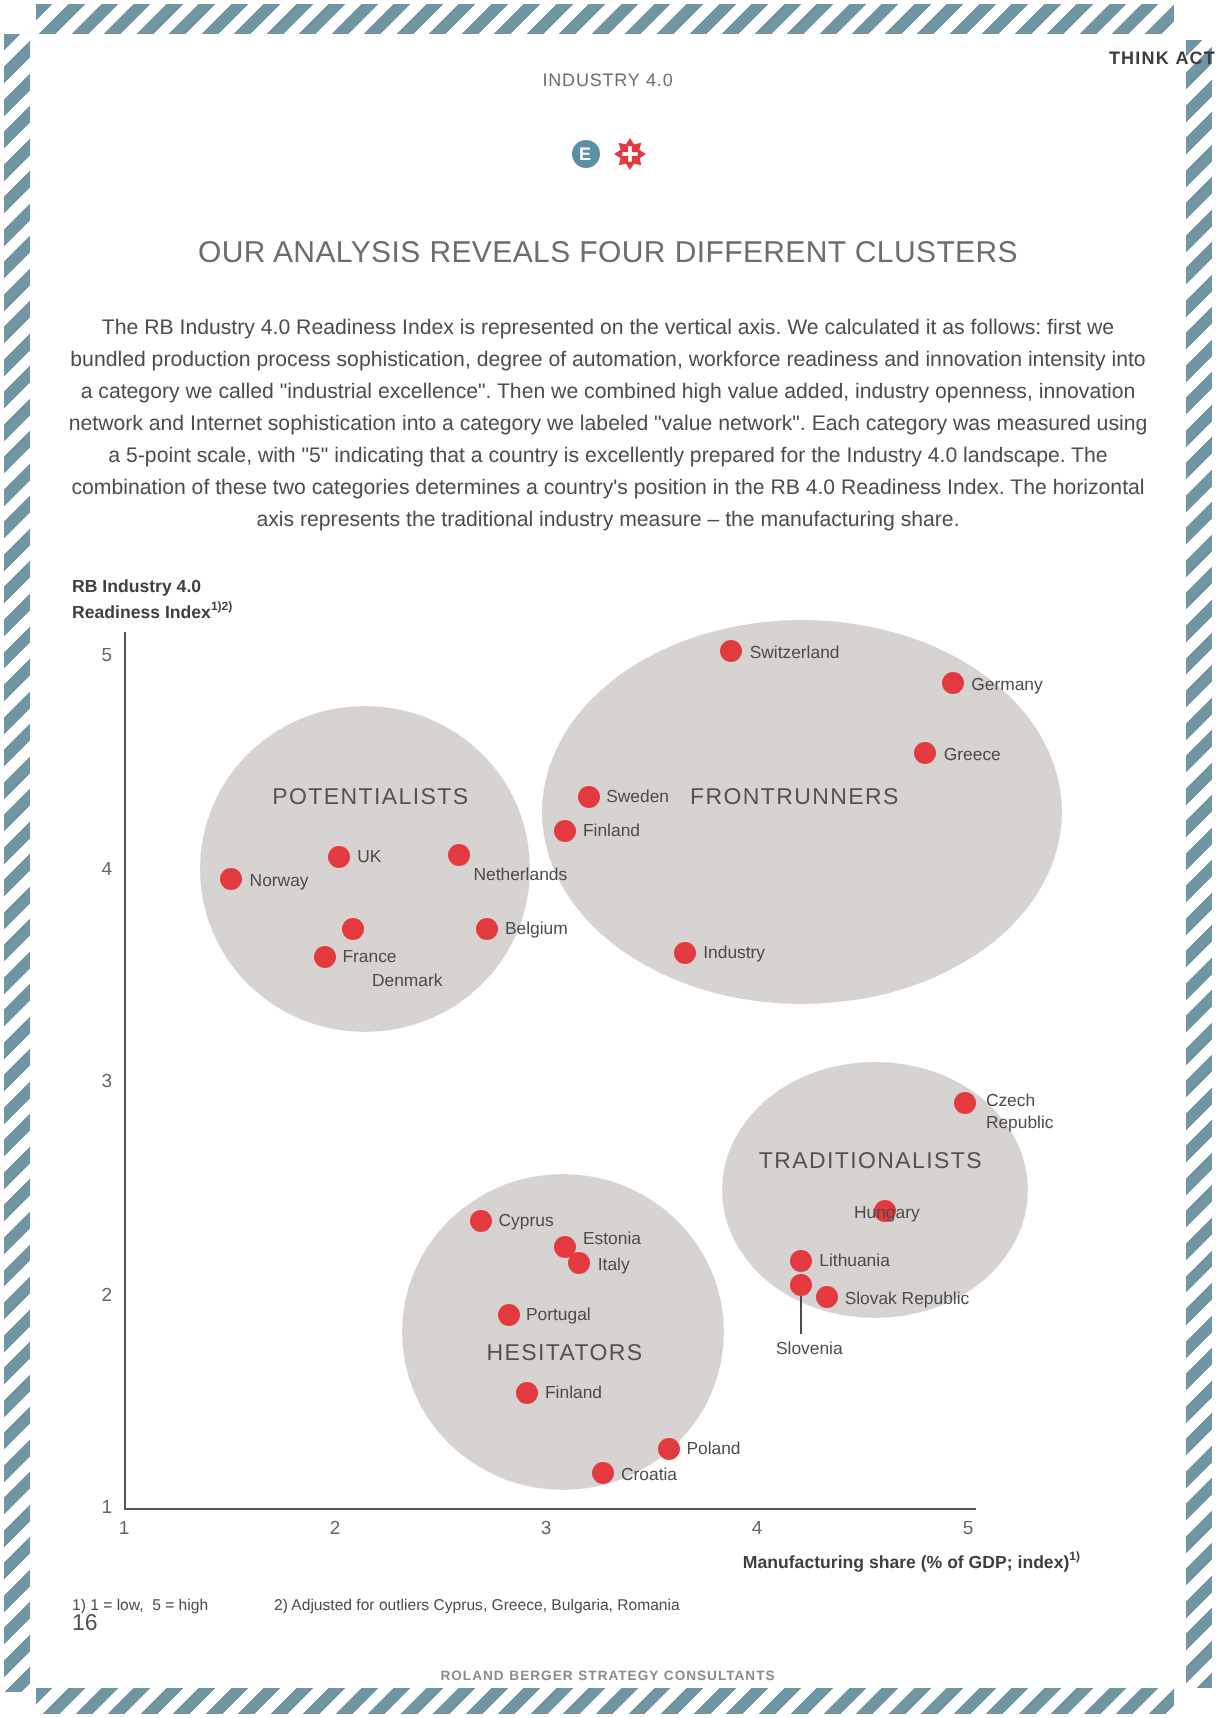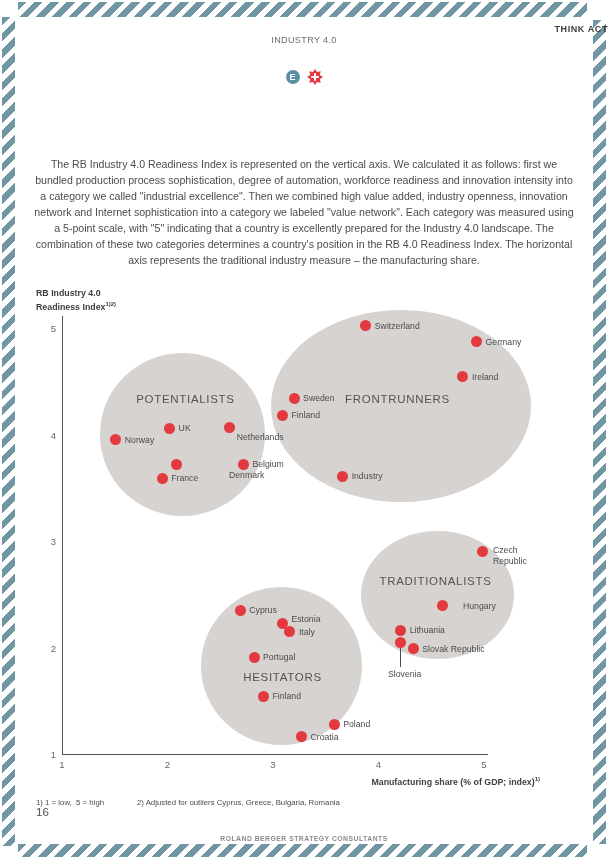--- a/index.html
+++ b/index.html
@@ -69,20 +69,21 @@
 
   <div class="badges">
     <div class="e-badge">E</div>
     <svg class="star-badge" viewBox="0 0 24 24">
       <polygon fill="#e23a3f" points="24,12 19.4,15.1 20.5,20.5 15.1,19.4 12,24 8.9,19.4 3.5,20.5 4.9,15.1 0,12 4.9,8.9 3.5,3.5 8.9,4.6 12,0 15.1,4.6 20.5,3.5 19.1,8.9"></polygon>
       <rect x="10.6" y="6.2" width="2.8" height="11.6" fill="#ffffff"></rect>
       <rect x="6.2" y="10.6" width="11.6" height="2.8" fill="#ffffff"></rect>
     </svg>
   </div>
 
+  <div class="subtitle">OUR ANALYSIS REVEALS FOUR DIFFERENT CLUSTERS</div>
   <div class="intro">The RB Industry 4.0 Readiness Index is represented on the vertical axis. We calculated it as follows: first we bundled production process sophistication, degree of automation, workforce readiness and innovation intensity into a category we called "industrial excellence". Then we combined high value added, industry openness, innovation network and Internet sophistication into a category we labeled "value network". Each category was measured using a 5-point scale, with "5" indicating that a country is excellently prepared for the Industry 4.0 landscape. The combination of these two categories determines a country's position in the RB 4.0 Readiness Index. The horizontal axis represents the traditional industry measure – the manufacturing share.</div>
 
   <div id="chart-layer">
     <div class="y-axis-title">
       <div><span>RB Industry 4.0</span></div>
       <div><span>Readiness Index</span><sup>1)2)</sup></div>
     </div>
     <div class="axis-line" style="left:62px;top:316px;width:1px;height:438px;"></div>
     <div class="axis-line" style="left:62px;top:754px;width:426px;height:1px;"></div>
     <div class="x-axis-title">
@@ -104,43 +105,43 @@
       <div class="ytick" style="left: 36px; top: 754px;">1</div>
       <div class="ytick" style="left: 36px; top: 647.5px;">2</div>
       <div class="ytick" style="left: 36px; top: 541px;">3</div>
       <div class="ytick" style="left: 36px; top: 434.5px;">4</div>
       <div class="ytick" style="left: 36px; top: 328px;">5</div>
       <div class="dot" style="left: 360.34px; top: 320.37px;"></div>
       <div class="plabel pl-mid" style="left: 374.84px; top: 325.87px;">Switzerland</div>
       <div class="dot" style="left: 471.115px; top: 336.345px;"></div>
       <div class="plabel pl-mid" style="left: 485.615px; top: 341.845px;">Germany</div>
       <div class="dot" style="left: 457.4px; top: 371.49px;"></div>
-      <div class="plabel pl-mid" style="left: 471.9px; top: 376.99px;">Ireland</div>
+      <div class="plabel pl-mid" style="left: 471.9px; top: 376.99px;">Greece</div>
       <div class="dot" style="left: 288.6px; top: 392.79px;"></div>
       <div class="plabel pl-mid" style="left: 303.1px; top: 398.29px;">Sweden</div>
       <div class="dot" style="left: 276.995px; top: 409.83px;"></div>
       <div class="plabel pl-mid" style="left: 291.495px; top: 415.33px;">Finland</div>
       <div class="dot" style="left: 224.245px; top: 421.545px;"></div>
       <div class="plabel" style="left: 236.745px; top: 432.045px;">Netherlands</div>
       <div class="dot" style="left: 164.11px; top: 422.61px;"></div>
       <div class="plabel pl-mid" style="left: 178.61px; top: 428.11px;">UK</div>
       <div class="dot" style="left: 110.305px; top: 434.325px;"></div>
       <div class="plabel pl-mid" style="left: 124.805px; top: 439.825px;">Norway</div>
       <div class="dot" style="left: 171.495px; top: 458.82px;"></div>
-      <div class="plabel pl-mid" style="left: 185.995px; top: 475px; margin-left: 43px;">Denmark</div>
+      <div class="plabel pl-mid" style="left: 185.995px; top: 490px;">Denmark</div>
       <div class="dot" style="left: 237.96px; top: 458.82px;"></div>
       <div class="plabel pl-mid" style="left: 252.46px; top: 464.32px;">Belgium</div>
       <div class="dot" style="left: 156.725px; top: 472.665px;"></div>
       <div class="plabel pl-mid" style="left: 171.225px; top: 478.165px;">France</div>
       <div class="dot" style="left: 337.13px; top: 470.535px;"></div>
       <div class="plabel pl-mid" style="left: 351.63px; top: 476.035px;">Industry</div>
       <div class="dot" style="left: 477.445px; top: 546.15px;"></div>
       <div class="plabel pl-wrap" style="left: 492.945px; top: 544.65px;">Czech Republic</div>
       <div class="dot" style="left: 437.355px; top: 600.465px;"></div>
-      <div class="plabel pl-mid" style="left: 463px; top: 605.965px;">Hungary</div>
+      <div class="plabel pl-mid" style="left: 427px; top: 605.965px;">Hungary</div>
       <div class="dot" style="left: 395.155px; top: 624.96px;"></div>
       <div class="plabel pl-mid" style="left: 409.655px; top: 630.46px;">Lithuania</div>
       <div class="dot" style="left: 395.155px; top: 636.675px;"></div>
       <div class="callout-line" style="left: 400.155px; top: 648.175px;"></div>
       <div class="plabel pl-center" style="left: 404.655px; top: 669.175px;">Slovenia</div>
       <div class="dot" style="left: 407.815px; top: 643.065px;"></div>
       <div class="plabel pl-mid" style="left: 422.315px; top: 648.565px;">Slovak Republic</div>
       <div class="dot" style="left: 234.795px; top: 604.725px;"></div>
       <div class="plabel pl-mid" style="left: 249.295px; top: 610.225px;">Cyprus</div>
       <div class="dot" style="left: 276.995px; top: 617.505px;"></div>

